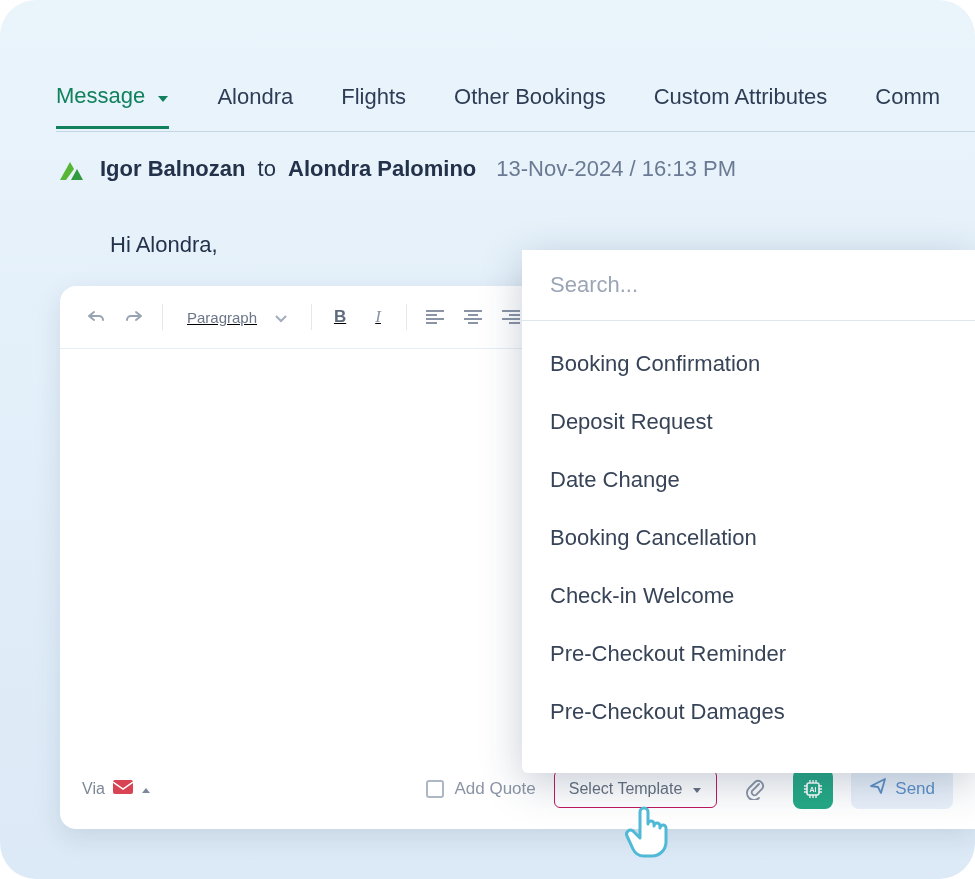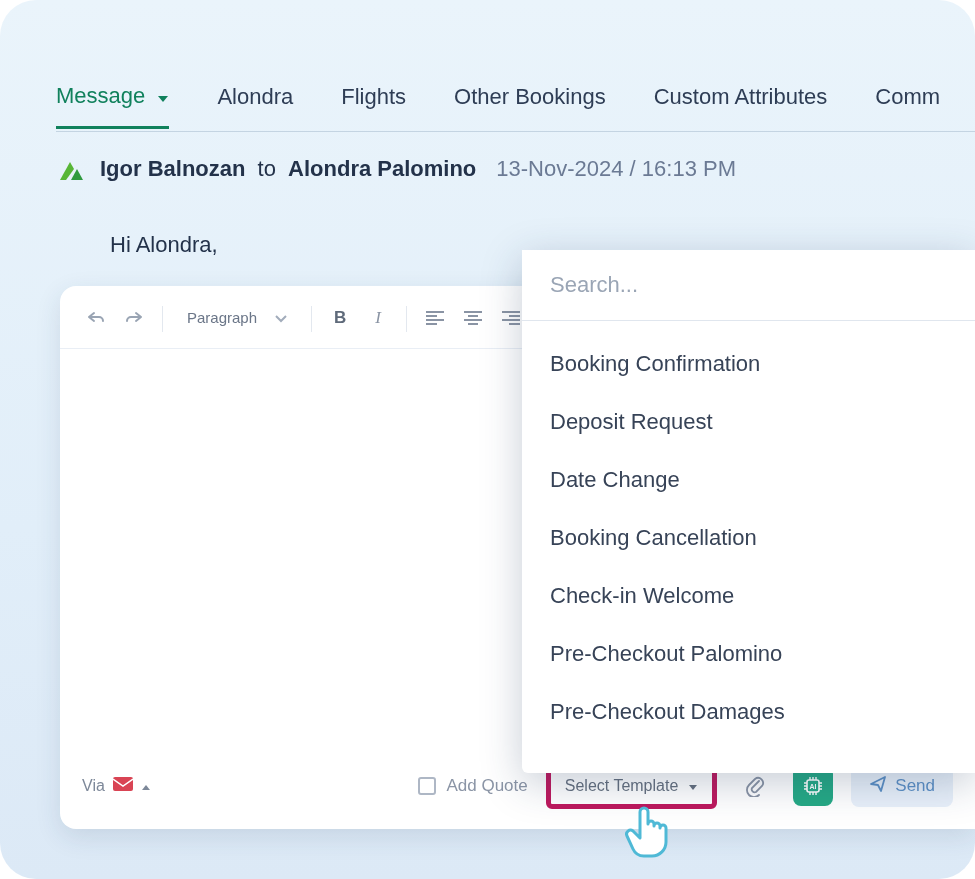--- a/index.html
+++ b/index.html
@@ -80,24 +80,25 @@
     top: 286px; left: 60px; right: 0;
     bottom: 50px;
     background: #fff;
     border-radius: 16px 0 0 16px;
     box-shadow: 0 8px 26px rgba(30,55,90,0.12);
     display: flex;
     flex-direction: column;
   }
   .toolbar {
     display: flex;
-    align-items: flex-end;
+    align-items: center;
     gap: 10px;
     padding: 16px 22px;
     border-bottom: 1px solid #e9eef5;
+    text-decoration: underline;
   }
   .tb-btn {
     width: 28px; height: 28px;
     display: flex; align-items: center; justify-content: center;
     color: #99a4b3;
     cursor: pointer;
     border-radius: 4px;
   }
   .tb-sep { width: 1px; height: 26px; background: #e3e8ef; margin: 0 4px; }
   .para-select {
@@ -125,21 +126,21 @@
   .spacer { flex: 1; }
   .addquote {
     display: flex; align-items: center; gap: 10px;
     color: #8b95a6; font-size: 17px; cursor: pointer;
   }
   .chk {
     width: 18px; height: 18px; border: 2px solid #aeb7c5; border-radius: 3px;
   }
   .select-template {
     display: flex; align-items: center; gap: 10px;
-    border: 5px solid #be185d;
+    border: 1px solid #be185d;
     border-radius: 6px;
     padding: 9px 14px;
     font-size: 16px;
     color: #66707f;
     cursor: pointer;
     background: #fff;
   }
   .icon-square {
     width: 40px; height: 40px; border-radius: 8px;
     display: flex; align-items: center; justify-content: center;
@@ -340,21 +341,21 @@
   </div>
 
   <div class="dropdown">
     <input class="dd-search" type="text" placeholder="Search..." style="">
     <div class="dd-list">
       <div class="dd-item">Booking Confirmation</div>
       <div class="dd-item">Deposit Request</div>
       <div class="dd-item">Date Change</div>
       <div class="dd-item">Booking Cancellation</div>
       <div class="dd-item">Check-in Welcome</div>
-      <div class="dd-item">Pre-Checkout Palomino</div>
+      <div class="dd-item">Pre-Checkout Reminder</div>
       <div class="dd-item">Pre-Checkout Damages</div>
     </div>
   </div>
 
   <div class="cursor-hand">
     <svg viewBox="0 0 52 56" width="52" height="56">
       <path d="M20 28 V10 a4 4 0 0 1 8 0 V22 a3 3 0 0 1 6 0 V24 a3 3 0 0 1 6 0 V26 a3 3 0 0 1 6 0 V40 a14 14 0 0 1 -14 14 H24 a12 12 0 0 1 -11 -7 L7 34 a4 4 0 0 1 6 -5 L20 36 Z" fill="#ffffff" stroke="#4fb9d6" stroke-width="3" stroke-linejoin="round"></path>
     </svg>
   </div>
 

